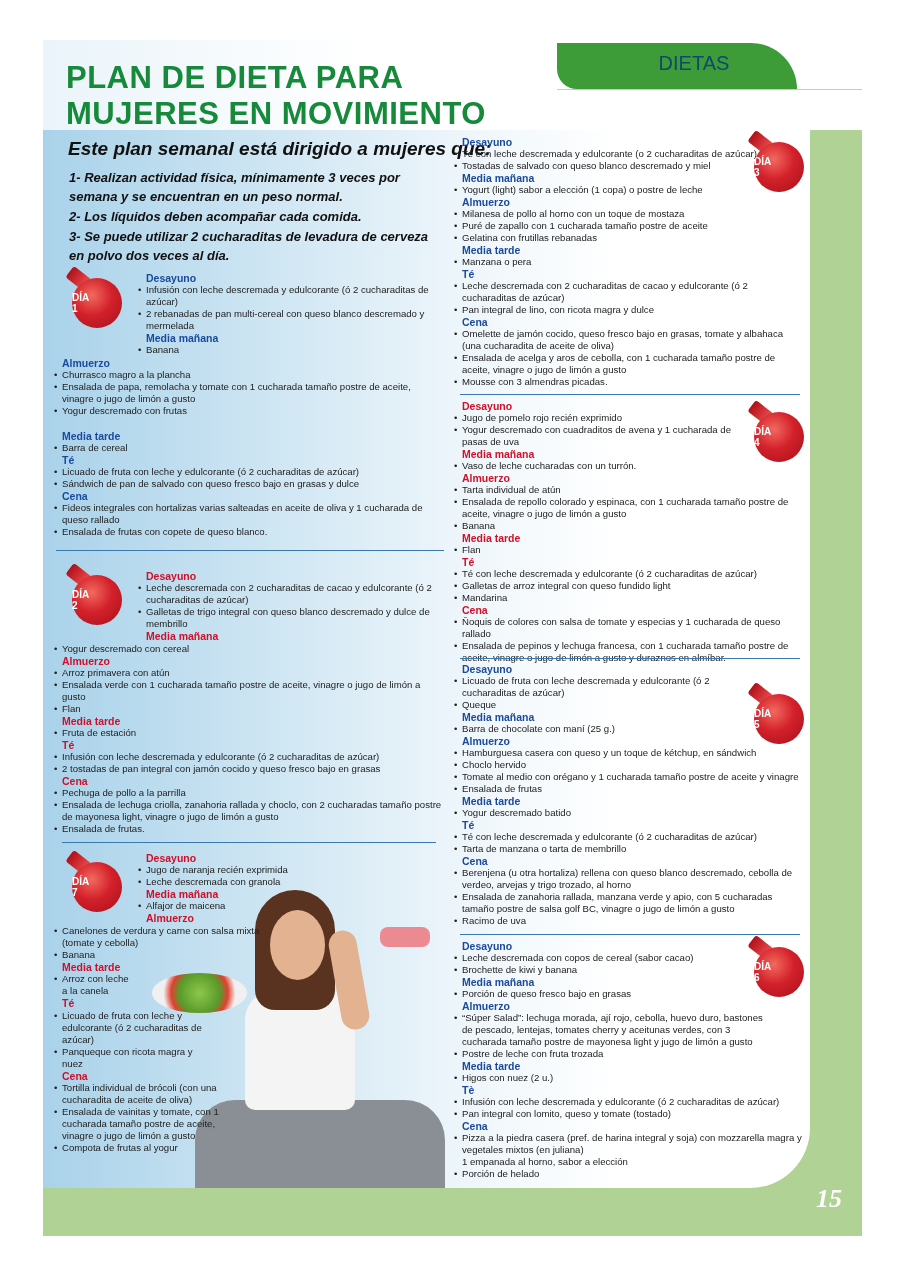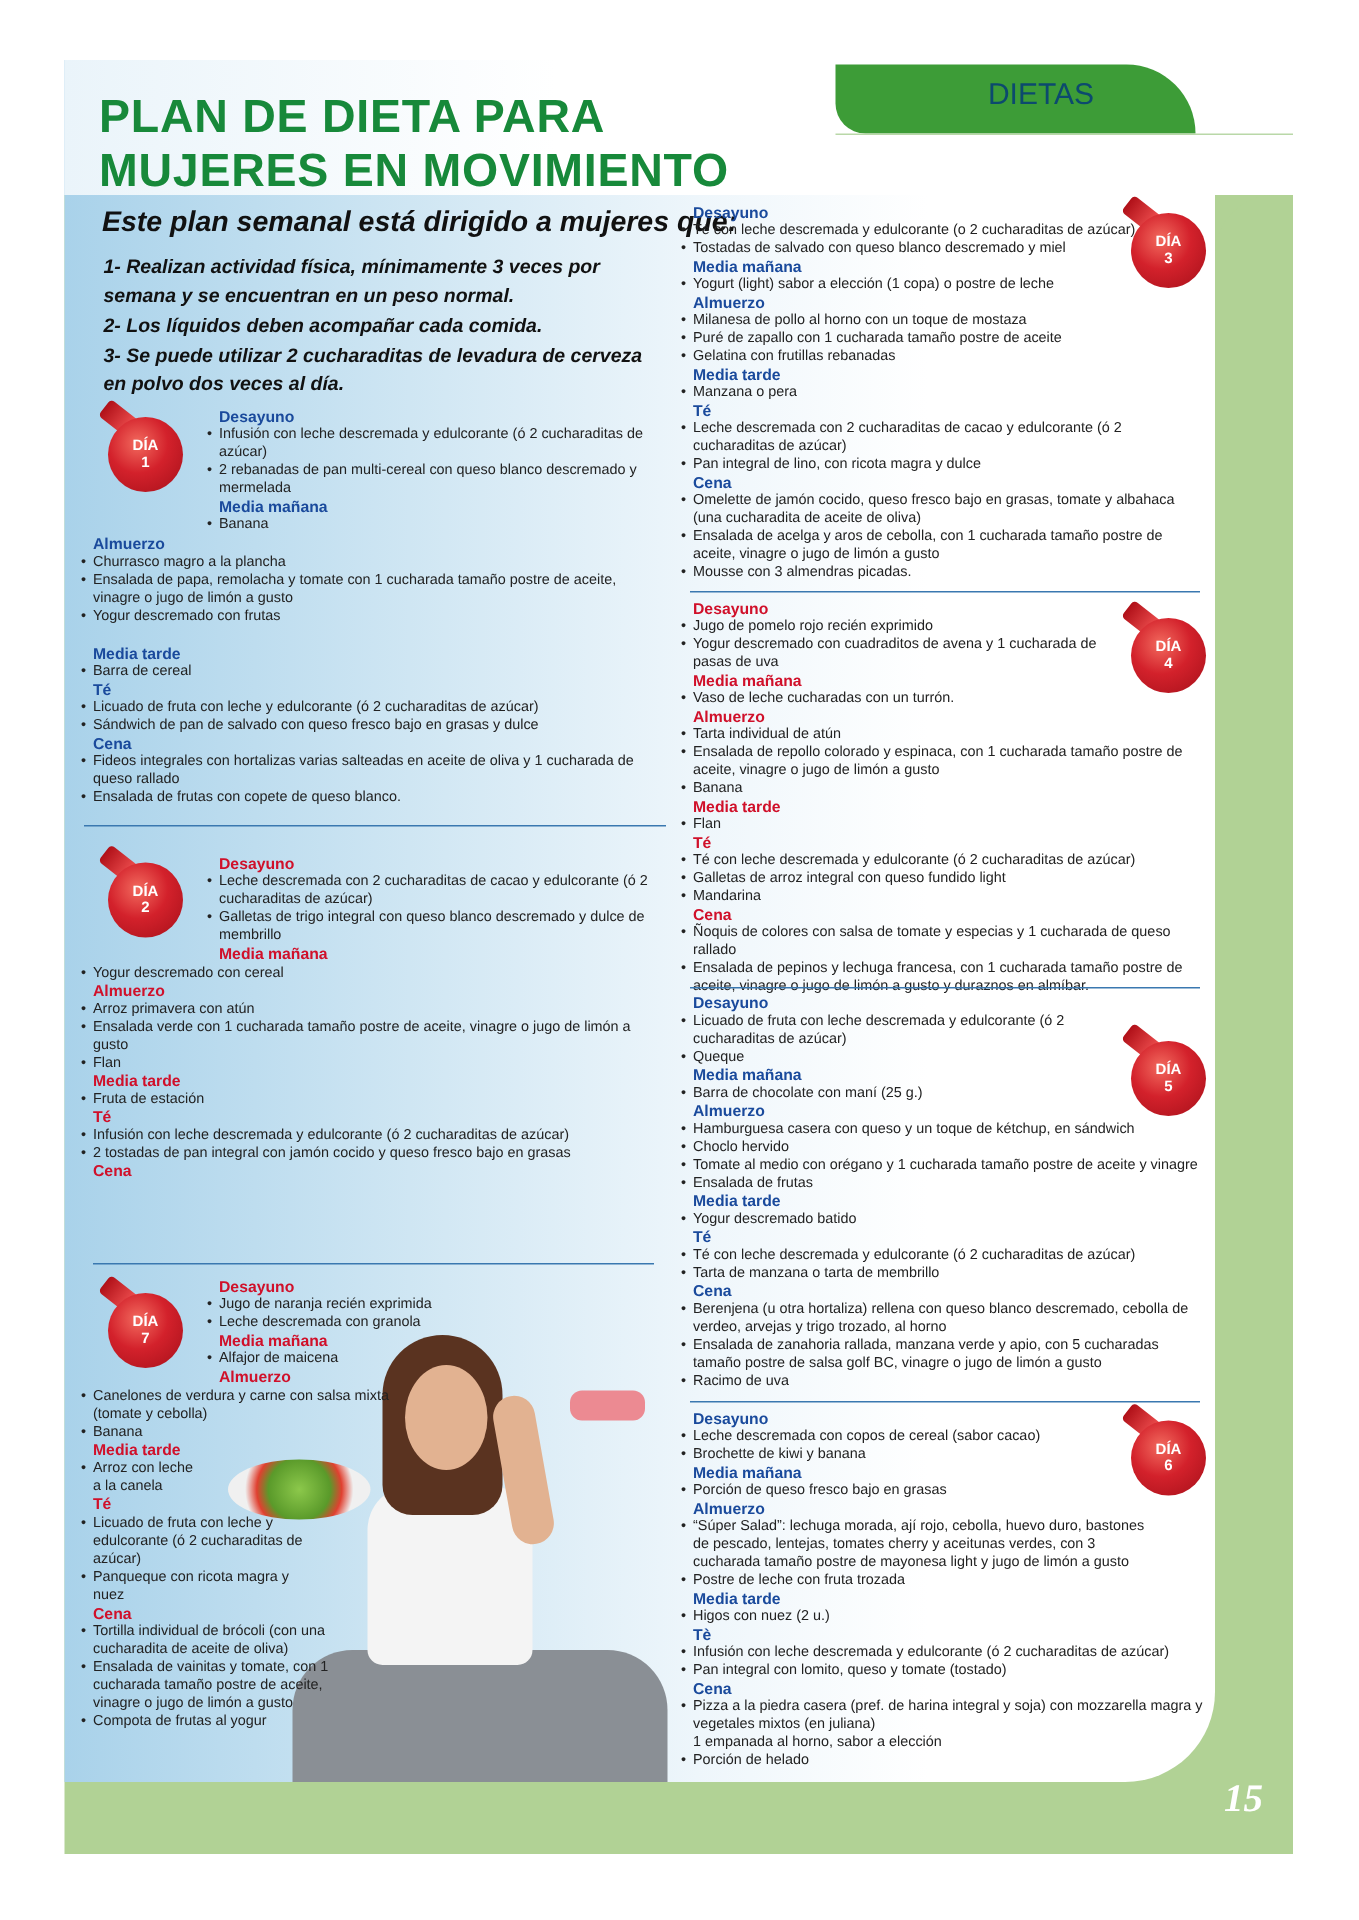--- a/index.html
+++ b/index.html
@@ -20,21 +20,21 @@
   .h{font-weight:bold;font-size:10.5px;line-height:12px;}
   .blue{color:#1a4a9c;}
   .red{color:#d0102a;}
   ul{margin:0;padding:0;list-style:none;}
   li{position:relative;padding-left:8px;}
   li:before{content:"•";position:absolute;left:0;top:0;}
   .sep{position:absolute;height:1px;background:#3a78b0;}
   .badge{position:absolute;width:62px;height:62px;}
   .badge .ball{position:absolute;left:10px;top:12px;width:50px;height:50px;border-radius:50%;
     background:radial-gradient(circle at 40% 35%,#f26a5e 0%,#d3212b 45%,#a5101a 100%);
-    color:#fff;text-align:center;font-weight:bold;font-size:10px;line-height:11px;padding-top:14px;box-sizing:border-box;}
+    color:#fff;text-align:left;font-weight:bold;font-size:10px;line-height:11px;padding-top:14px;box-sizing:border-box;}
   .badge .ribbon{position:absolute;left:0;top:0;width:46px;height:14px;background:linear-gradient(90deg,#b01018,#f05050,#c01820);
     transform:rotate(38deg);transform-origin:left top;left:12px;top:0;border-radius:3px;}
   .pagenum{position:absolute;left:816px;top:1184px;color:#fff;font-family:"Liberation Serif",serif;font-style:italic;font-weight:bold;font-size:26px;}
   .woman{position:absolute;left:185px;top:880px;width:260px;height:308px;}
   .woman .hair{position:absolute;left:70px;top:10px;width:80px;height:120px;background:#5a3320;border-radius:40px 40px 20px 20px;}
   .woman .face{position:absolute;left:85px;top:30px;width:55px;height:70px;background:#e2b291;border-radius:50%;}
   .woman .body{position:absolute;left:60px;top:110px;width:110px;height:120px;background:#f4f4f4;border-radius:30px 30px 10px 10px;}
   .woman .legs{position:absolute;left:10px;top:220px;width:250px;height:88px;background:#8a8f95;border-radius:40px 40px 0 0;}
   .woman .arm{position:absolute;left:150px;top:50px;width:28px;height:100px;background:#e2b291;border-radius:14px;transform:rotate(-10deg);}
   .dumbbell{position:absolute;left:195px;top:47px;width:50px;height:20px;background:#ec8a92;border-radius:8px;}
@@ -139,20 +139,25 @@
   <div class="h red" style="padding-left:8px" data-name="meal-heading">Media tarde</div>
   <ul>
       <li data-name="list-item">Fruta de estación</li>
     </ul>
   <div class="h red" style="padding-left:8px" data-name="meal-heading">Té</div>
   <ul>
       <li data-name="list-item">Infusión con leche descremada y edulcorante (ó 2 cucharaditas de azúcar)</li>
       <li data-name="list-item">2 tostadas de pan integral con jamón cocido y queso fresco bajo en grasas</li>
     </ul>
   <div class="h red" style="padding-left:8px" data-name="meal-heading">Cena</div>
+  <ul>
+      <li data-name="list-item">Pechuga de pollo a la parrilla</li>
+      <li data-name="list-item">Ensalada de lechuga criolla, zanahoria rallada y choclo, con 2 cucharadas tamaño postre de mayonesa light, vinagre o jugo de limón a gusto</li>
+      <li data-name="list-item">Ensalada de frutas.</li>
+    </ul>
 </div>
 <div class="sep" style="left:62px;top:842px;width:374px;" data-name="divider"></div>
 
 <div class="badge" style="left:62px;top:850px;" data-name="day-7-badge-icon">
   <div class="ribbon"></div>
   <div class="ball"><span>DÍA</span><br><span>7</span></div>
 </div>
 <div class="col" style="left:138px;top:852px;width:160px;" data-name="day-7-morning">
   <div class="h red" style="padding-left:8px" data-name="meal-heading">Desayuno</div>
   <ul>

